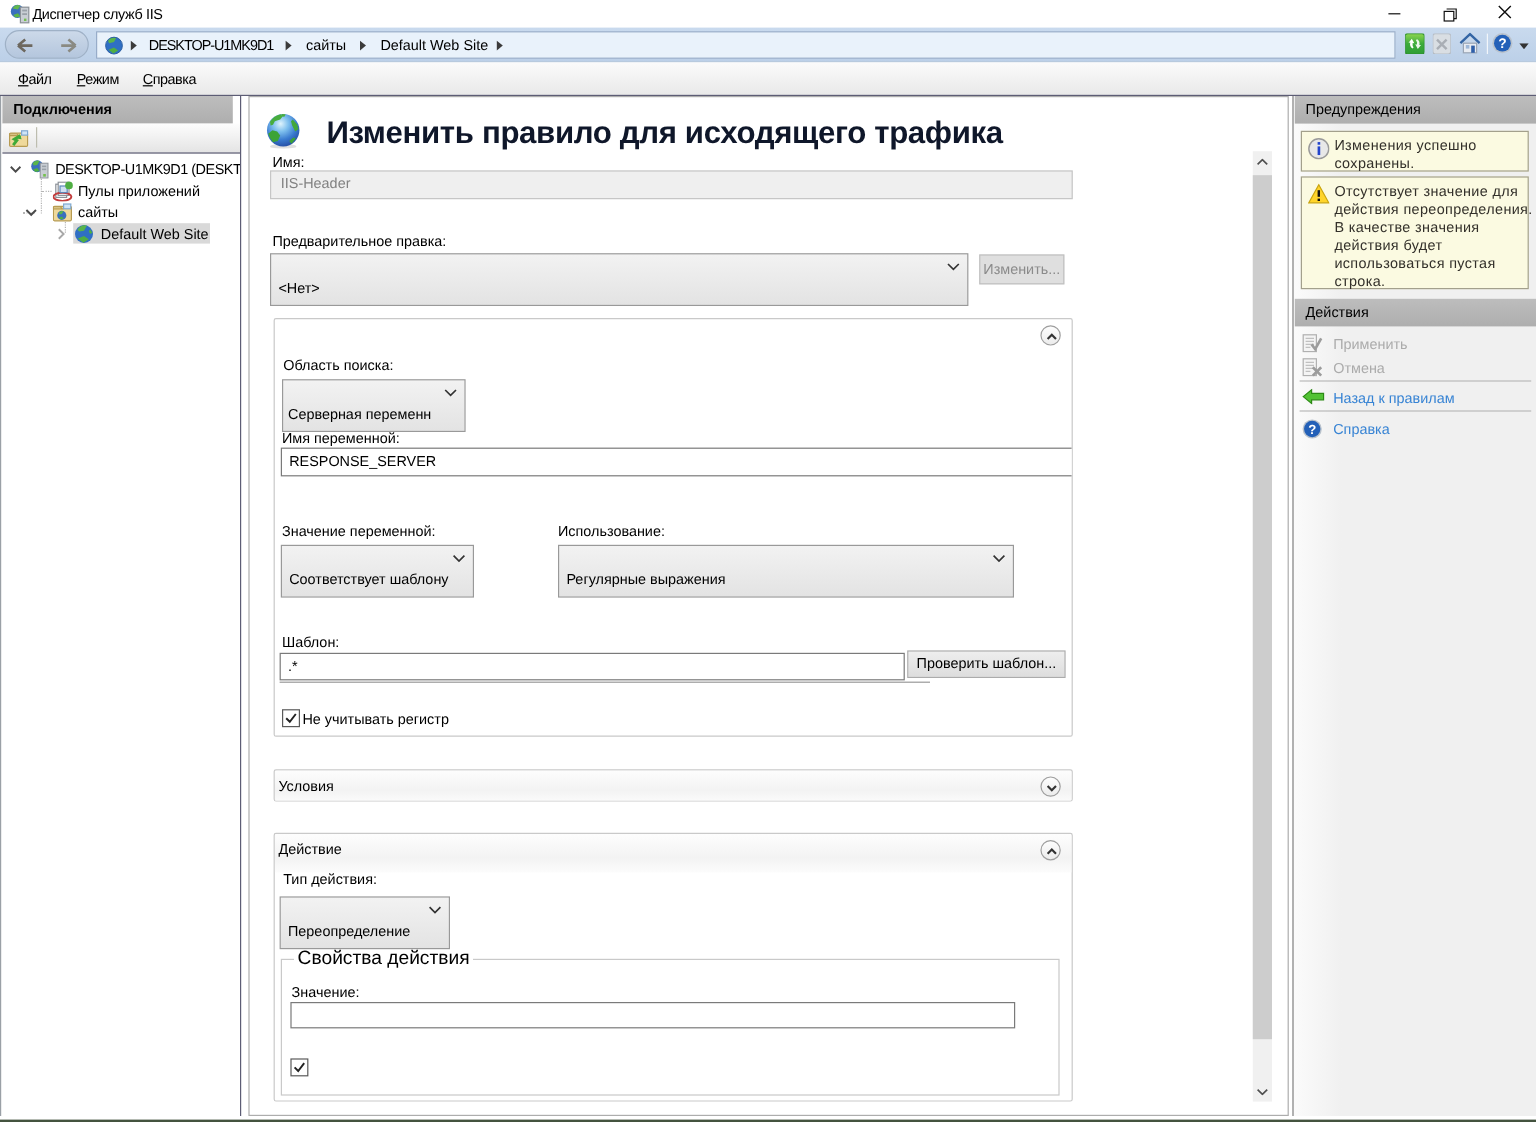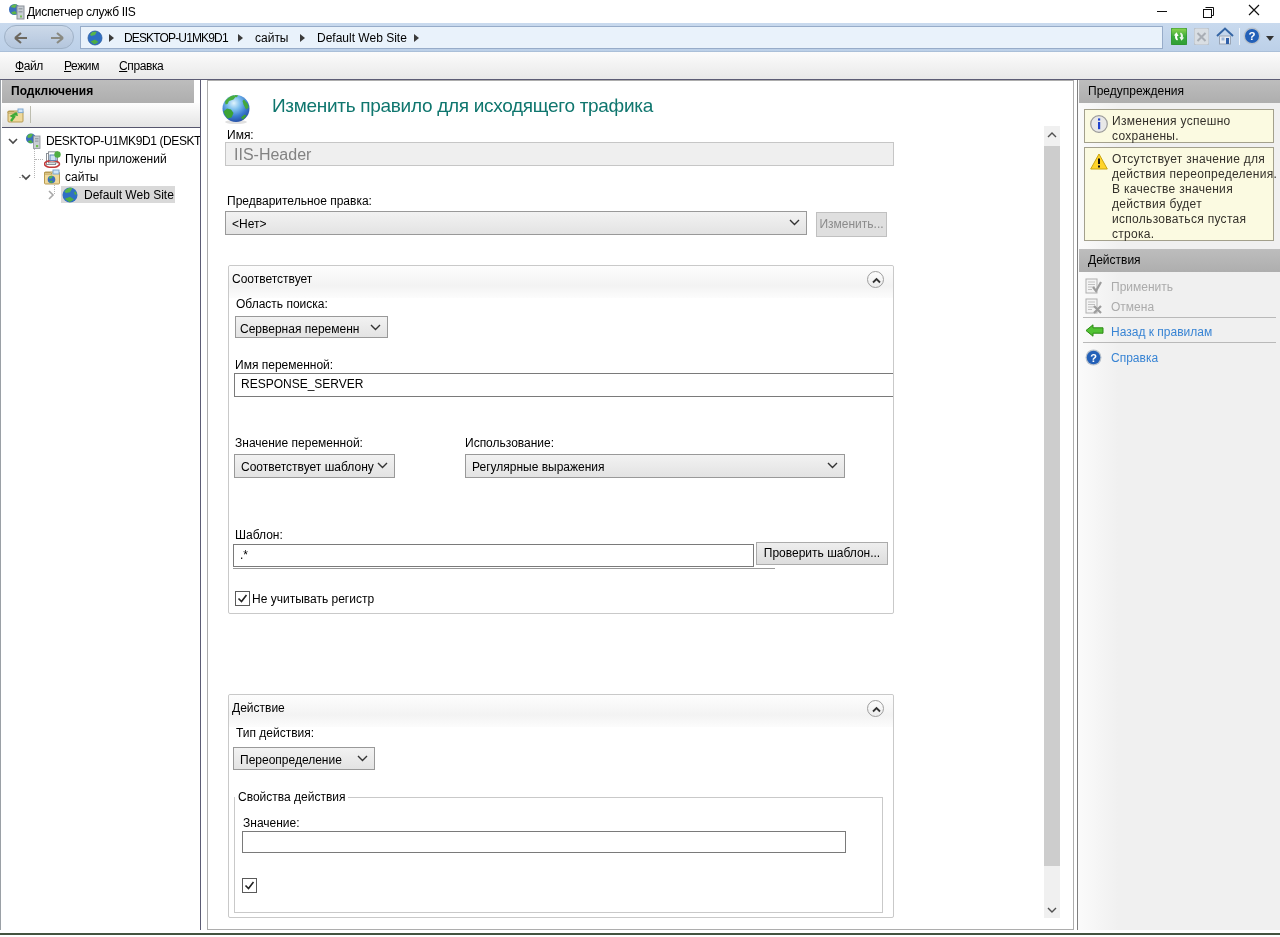--- a/index.html
+++ b/index.html
@@ -21,24 +21,24 @@
 .menuitem u{text-decoration:underline}
 
 #leftpanel{left:0;top:80px;width:201px;height:850px;background:#fff;border-left:1px solid #9aa0a6;border-right:1px solid #5c5c74;overflow:hidden}
 #lefthdr{left:1px;top:0px;width:192px;height:23px;background:linear-gradient(#bdbdbd,#aeaeae);position:absolute}
 #lefthdr span{position:absolute;left:9px;top:4px;font-weight:bold}
 #lefttb{left:1px;top:23px;width:199px;height:25px;background:linear-gradient(#fdfdfd,#e4e4e4);position:absolute;border-bottom:1px solid #55556d}
 .treerow{position:absolute;height:18px;white-space:nowrap}
 #treesel{position:absolute;left:60px;top:106px;width:114px;height:17px;background:#d9d9d9}
 
 #centerpanel{left:207px;top:80px;width:867px;height:850px;border:1px solid #adadad;background:#fff}
-h1.title{position:absolute;left:64px;top:14px;font-size:19px;font-weight:normal;color:#0f766e;white-space:nowrap;letter-spacing:-0.3px}
+h1.title{position:absolute;left:64px;top:14px;font-size:26px;font-weight:bold;color:#0f172a;white-space:nowrap;letter-spacing:-0.3px}
 .field{position:absolute;background:#fff;border:1px solid #7a7a7a;font-size:12px;padding:3px 6px;white-space:nowrap}
-.fielddis{position:absolute;background:#efefef;border:1px solid #c6c6c6;color:#828282;font-size:16px;padding:3px 8px;white-space:nowrap}
-.combo{position:absolute;background:linear-gradient(#f2f2f2,#e3e3e3);border:1px solid #999;font-size:12px;padding:5px 6px;white-space:nowrap}
+.fielddis{position:absolute;background:#efefef;border:1px solid #c6c6c6;color:#828282;font-size:12px;padding:3px 8px;white-space:nowrap}
+.combo{position:absolute;background:linear-gradient(#f2f2f2,#e3e3e3);border:1px solid #999;font-size:12px;padding:21px 6px;white-space:nowrap}
 .combo svg{position:absolute;right:6px;top:7px}
 .btn{position:absolute;background:linear-gradient(#eee,#ddd);border:1px solid #ababab;font-size:12px;text-align:center}
 .btndis{position:absolute;background:#dfdfdf;border:1px solid #c0c0c0;color:#8b8b8b;font-size:12px;text-align:center}
 .section{position:absolute;left:20px;width:666px;border:1px solid #c9c9c9;border-radius:2px;background:#fff;overflow:hidden}
 .sechdr{position:absolute;left:0;top:0;width:100%;height:32px;background:linear-gradient(180deg,#fdfdfd 0%,#f3f3f3 62%,#fcfcfc 100%);border-radius:2px 2px 0 0}
 .sechdr span{position:absolute;left:3px;top:6px}
 .chev{position:absolute;right:9px;top:5px;width:17px;height:17px;border-radius:50%;border:1px solid #9e9e9e;background:linear-gradient(#fdfdfd,#ececec)}
 .cb{position:absolute;width:15px;height:15px;background:#fff;border:1px solid #5a5a5a}
 
 #rightpanel{left:1077px;top:80px;width:203px;height:850px;background:linear-gradient(90deg,#fbfbfb,#f0f0f0 40px);border-left:1px solid #7f7f7f}
@@ -231,23 +231,20 @@
   <div class="fielddis" style="left:17px;top:61px;width:669px;height:24px">IIS-Header</div>
   <span class="lbl" style="left:19px;top:113px">Предварительное правка:</span>
   <div class="combo" style="left:17px;top:130px;width:582px;height:24px">&lt;Нет&gt;
     <svg width="11" height="7" viewBox="0 0 11 7">
         <path d="M1 1 L5.5 5.5 L10 1" stroke="#333" stroke-width="1.4" fill="none"></path>
       </svg>
   </div>
   <div class="btndis" style="left:608px;top:131px;width:71px;height:25px;line-height:23px">Изменить...</div>
 
   <div class="section" style="top:184px;height:349px">
-    <div class="sechdr">
-        <span>Соответствует</span>
-      </div>
     <div class="chev"><svg width="17" height="17" viewBox="0 0 17 17">
           <path d="M5 10.5 L8.5 7 L12 10.5" stroke="#333" stroke-width="1.8" fill="none"></path>
         </svg></div>
     <span class="lbl" style="left:7px;top:31px">Область поиска:</span>
     <div class="combo" style="left:6px;top:50px;width:153px;height:22px;padding-left:4px">Серверная переменн
       <svg width="11" height="7" viewBox="0 0 11 7">
           <path d="M1 1 L5.5 5.5 L10 1" stroke="#333" stroke-width="1.4" fill="none"></path>
         </svg>
     </div>
     <span class="lbl" style="left:6px;top:92px">Имя переменной:</span>
@@ -267,36 +264,44 @@
     <span class="lbl" style="left:6px;top:262px">Шаблон:</span>
     <div class="field" style="left:4px;top:278px;width:521px;height:23px">.*</div>
     <div class="btn" style="left:527px;top:276px;width:132px;height:23px;line-height:21px">Проверить шаблон...</div>
     <div class="abs" style="left:4px;top:302px;width:542px;height:1px;background:#9a9a9a"></div>
     <div class="cb" style="left:6px;top:325px"><svg width="13" height="13" viewBox="0 0 13 13">
           <path d="M2.5 6.5 L5.5 9.5 L10.5 3" stroke="#222" stroke-width="1.6" fill="none"></path>
         </svg></div>
     <span class="lbl" style="left:23px;top:326px">Не учитывать регистр</span>
   </div>
 
+  <div class="section" style="top:560px;height:27px">
+    <div class="sechdr" style="height:27px">
+        <span>Условия</span>
+      </div>
+    <div class="chev"><svg width="17" height="17" viewBox="0 0 17 17">
+          <path d="M5 7 L8.5 10.5 L12 7" stroke="#333" stroke-width="1.8" fill="none"></path>
+        </svg></div>
+  </div>
 
   <div class="section" style="top:613px;height:224px">
     <div class="sechdr">
         <span>Действие</span>
       </div>
     <div class="chev"><svg width="17" height="17" viewBox="0 0 17 17">
           <path d="M5 10.5 L8.5 7 L12 10.5" stroke="#333" stroke-width="1.8" fill="none"></path>
         </svg></div>
     <span class="lbl" style="left:7px;top:31px">Тип действия:</span>
     <div class="combo" style="left:4px;top:52px;width:142px;height:23px">Переопределение
       <svg width="11" height="7" viewBox="0 0 11 7">
           <path d="M1 1 L5.5 5.5 L10 1" stroke="#333" stroke-width="1.4" fill="none"></path>
         </svg>
     </div>
     <fieldset style="position:absolute;left:5px;top:95px;width:649px;height:123px;border:1px solid #c9c9c9;padding:0">
-      <legend style="margin-left:0;padding:0 3px;font-size:12px">Свойства действия</legend>
+      <legend style="margin-left:10px;padding:0 3px;font-size:16px">Свойства действия</legend>
       <span class="lbl" style="left:8px;top:12px">Значение:</span>
       <div class="field" style="left:7px;top:27px;width:604px;height:22px"></div>
       <div class="cb" style="left:7px;top:74px"><svg width="13" height="13" viewBox="0 0 13 13">
             <path d="M2.5 6.5 L5.5 9.5 L10.5 3" stroke="#222" stroke-width="1.6" fill="none"></path>
           </svg></div>
     </fieldset>
   </div>
 </div>
 
 <div id="sbar">

